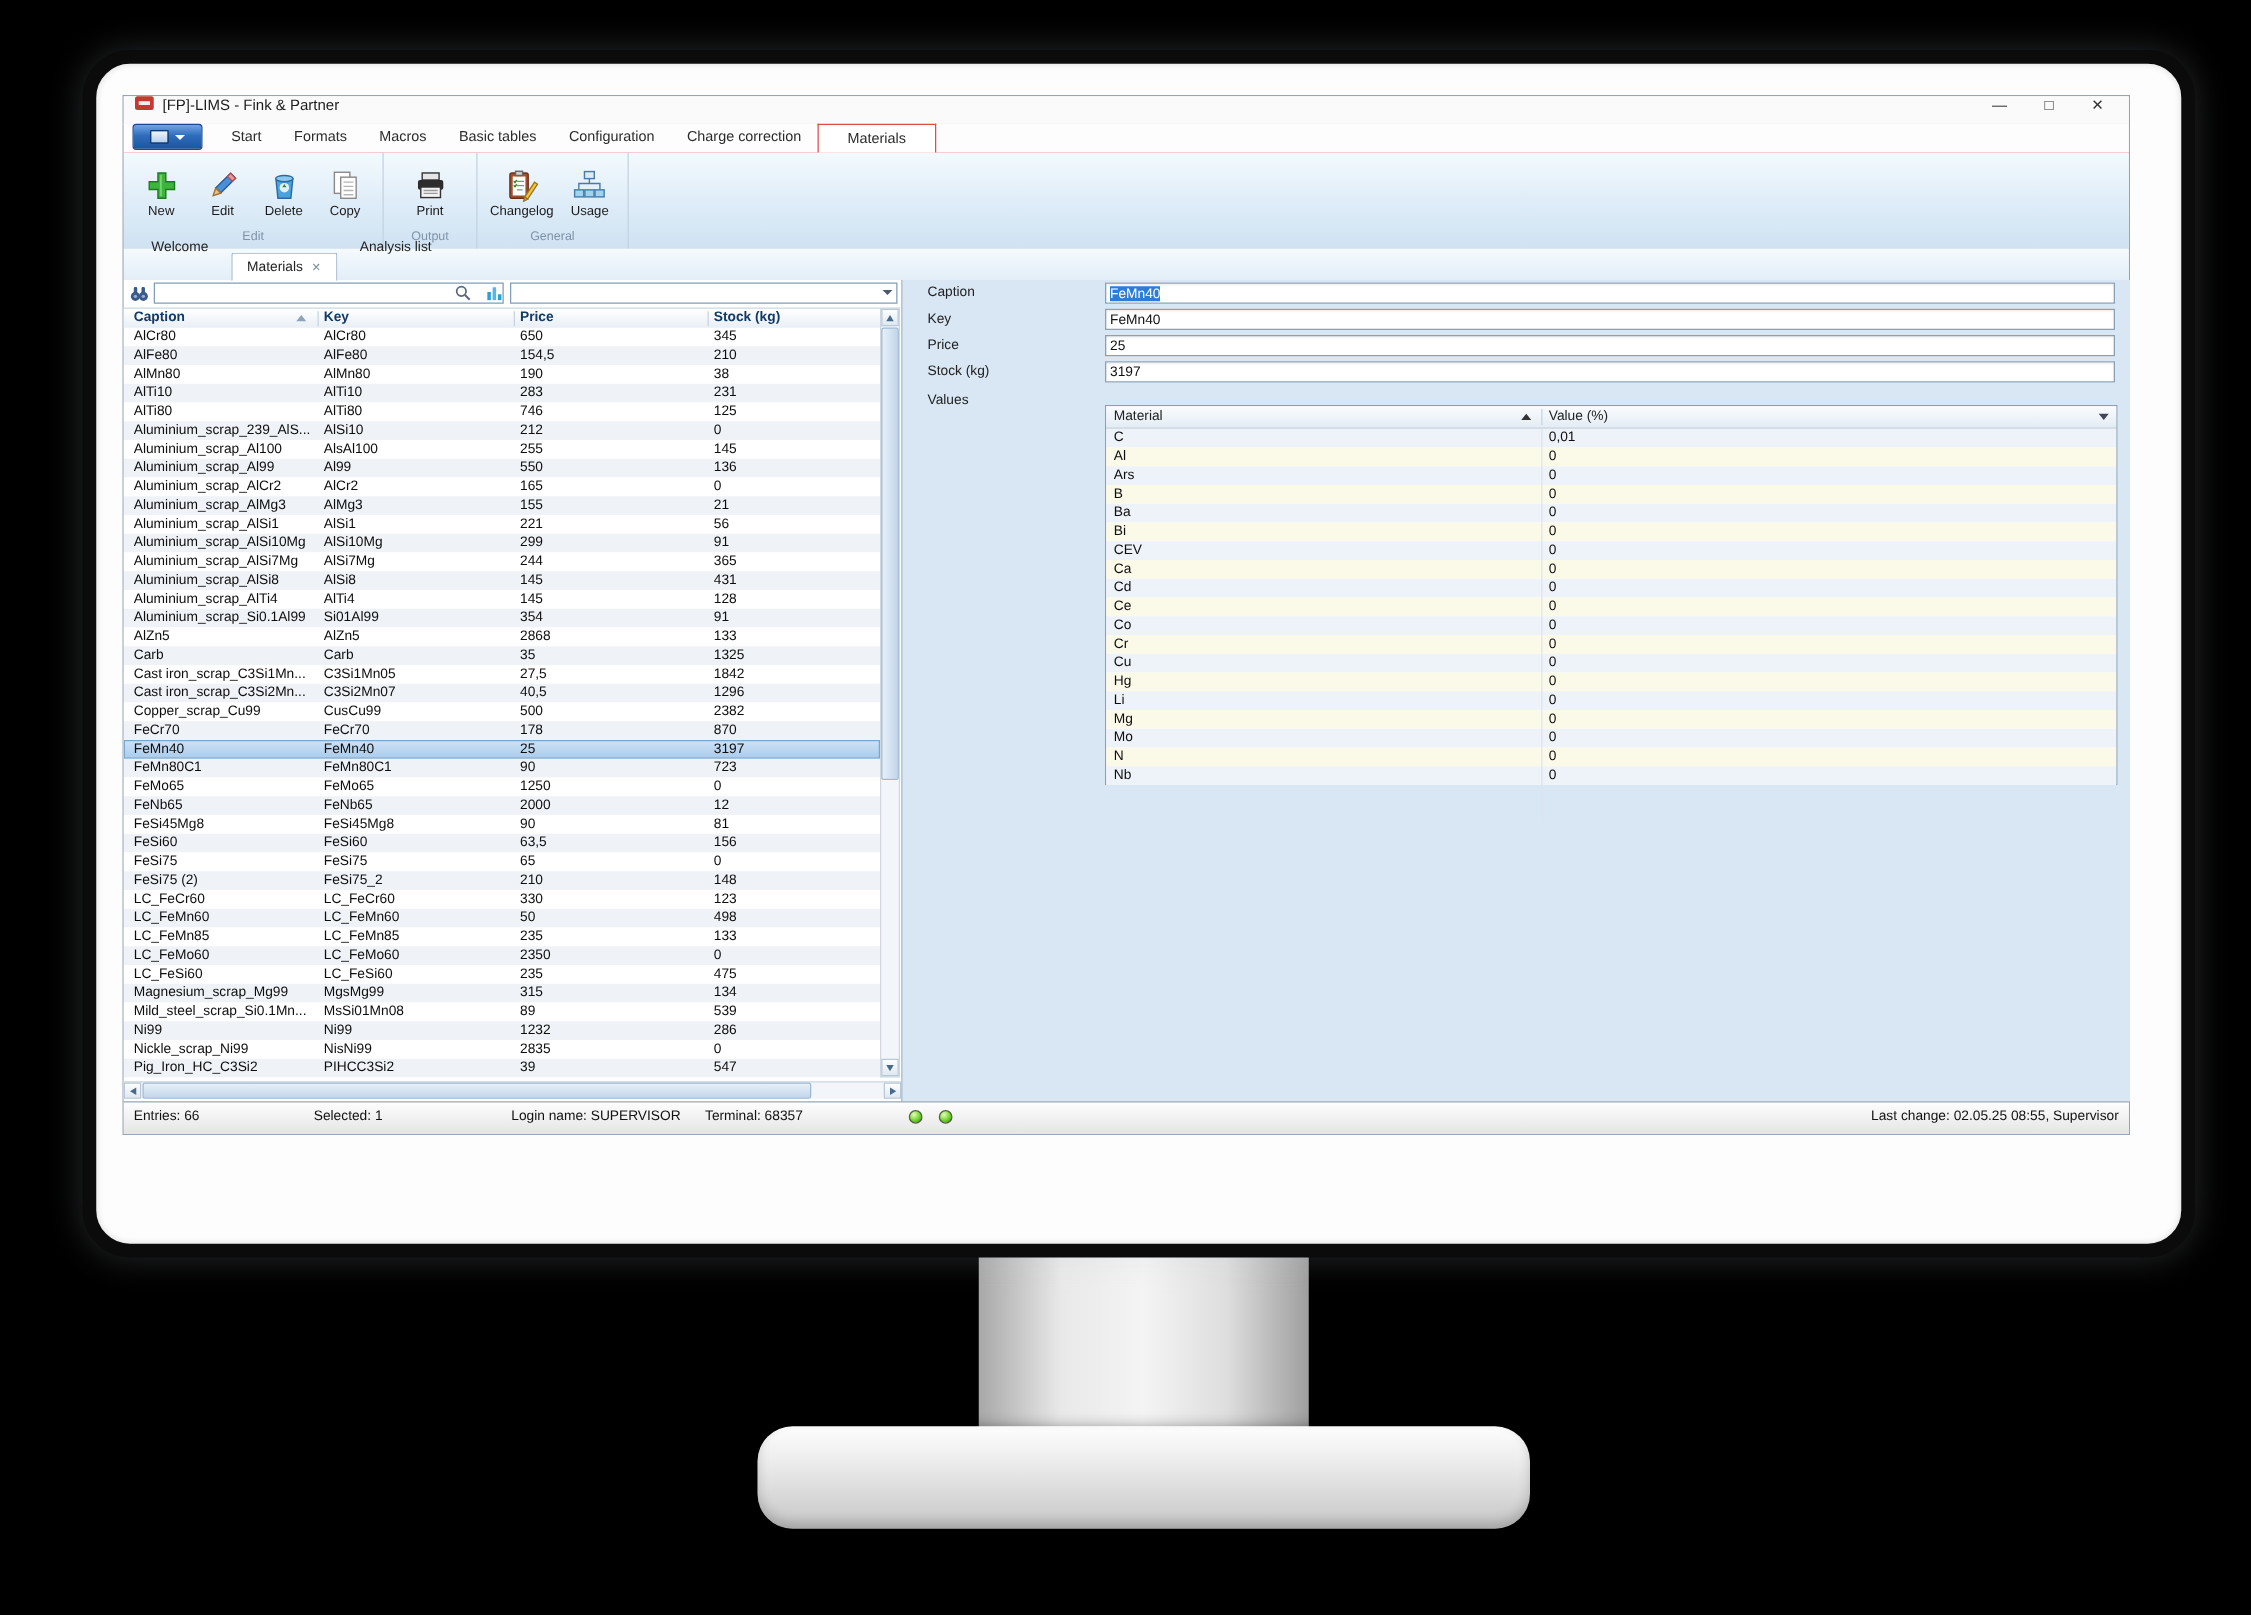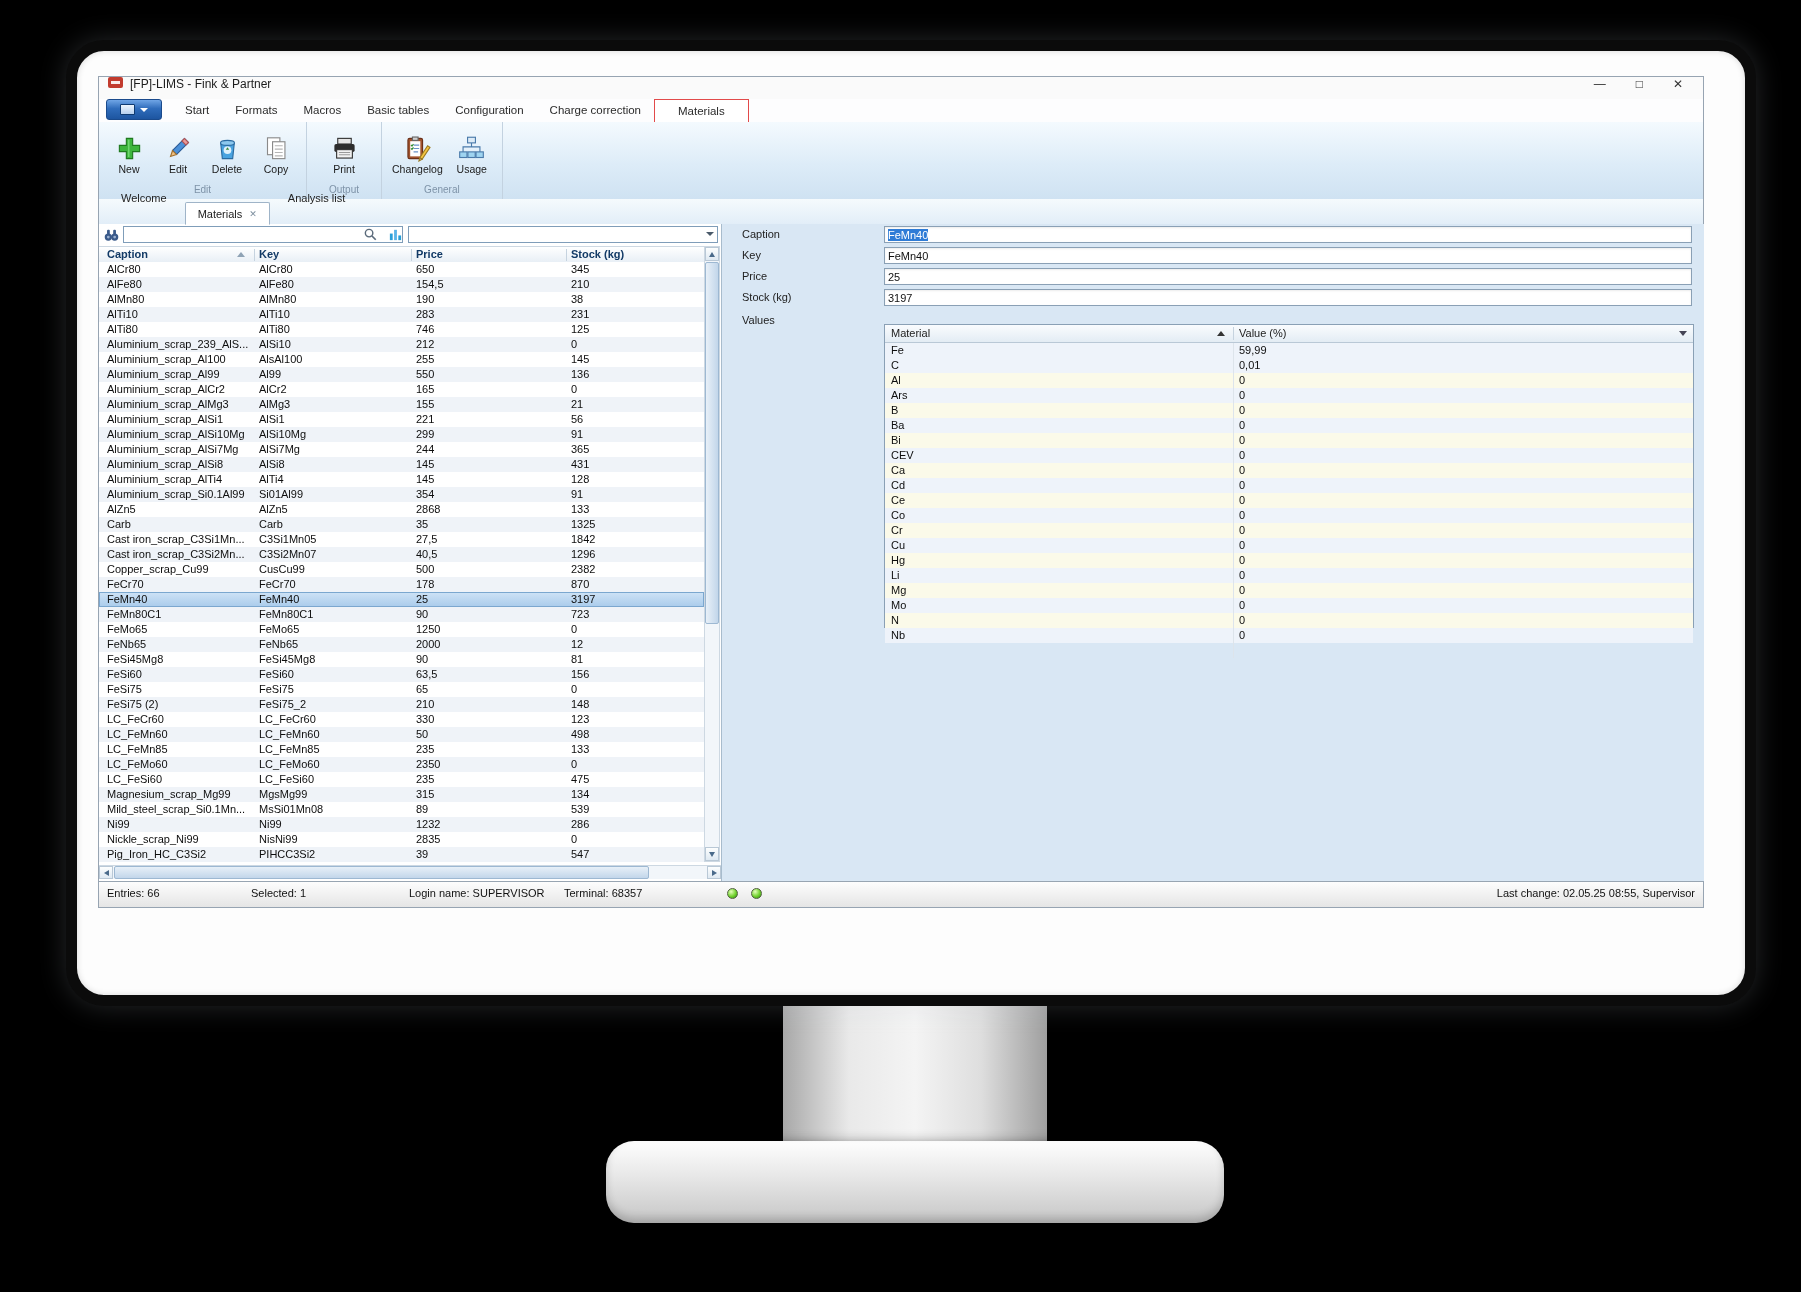--- a/index.html
+++ b/index.html
@@ -590,24 +590,20 @@
         <div class="vtable">
           <div class="vheader">
             <span class="vh-material">Material</span>
             <span class="vh-sort"></span>
             <span class="vh-divider"></span>
             <span class="vh-value">Value (%)</span>
             <span class="vh-menu"></span>
           </div>
           <div class="vbody">
               <div class="vrow">
-                <div class="vcell vm">Fe</div>
-                <div class="vcell vv">59,99</div>
-              </div>
-              <div class="vrow">
                 <div class="vcell vm">C</div>
                 <div class="vcell vv">0,01</div>
               </div>
               <div class="vrow alt">
                 <div class="vcell vm">Al</div>
                 <div class="vcell vv">0</div>
               </div>
               <div class="vrow">
                 <div class="vcell vm">Ars</div>
                 <div class="vcell vv">0</div>

